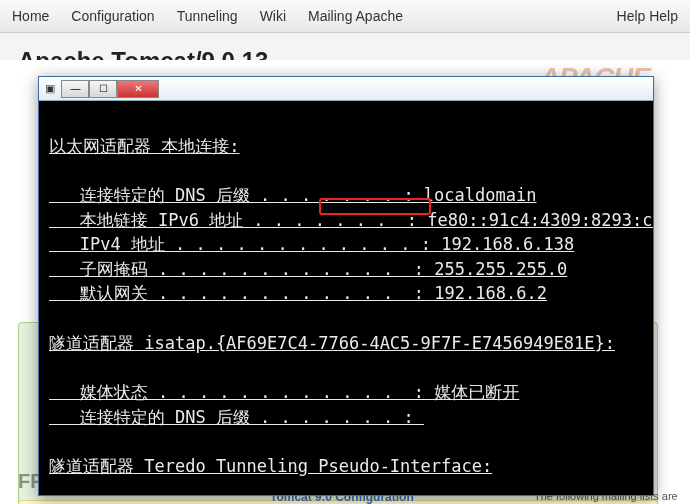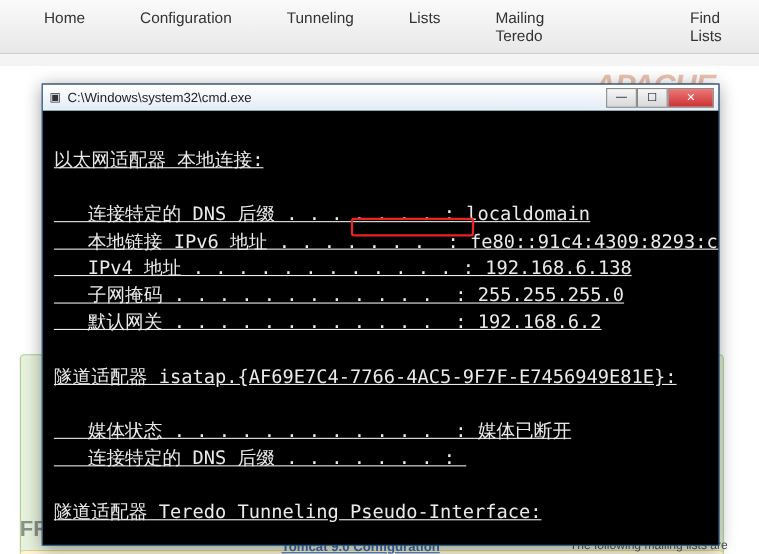--- a/index.html
+++ b/index.html
@@ -13,21 +13,21 @@
   }
   .nav {
     background: linear-gradient(#fafafa, #e8e8e8);
     border-bottom: 1px solid #ccc;
     padding: 8px 12px;
     display: flex;
     gap: 22px;
     font-size: 14px;
     color: #333;
   }
-  .nav span { cursor: pointer; margin-left: 28px; }
+  .nav span { cursor: pointer; }
   .nav .spacer { flex: 1; }
   .page-title {
     font-size: 24px;
     font-weight: bold;
     color: #222;
     padding: 14px 18px 2px 18px;
   }
   .bg-area {
     position: absolute;
     top: 60px; left: 0; right: 0; bottom: 0;
@@ -42,28 +42,27 @@
   }
   .yellow-box {
     position: absolute;
     left: 18px; top: 440px; width: 640px; height: 58px;
     border: 1px solid #e6d388;
     background: #fdf6d9;
     border-radius: 4px;
   }
   .bottom-text {
     position: absolute;
-    left: 256px; top: 490px;
+    left: 270px; top: 490px;
     font-size: 12px; color: #3b6db5;
     font-weight: bold;
-    text-decoration: underline;
   }
   .bottom-text2 {
     position: absolute;
-    left: 518px; top: 490px;
+    left: 534px; top: 490px;
     font-size: 11px; color: #555;
   }
   .logo-fade {
     position: absolute;
     right: 40px; top: 62px;
     font-size: 28px; font-style: italic;
     color: rgba(200,80,30,0.35);
     font-weight: bold;
     letter-spacing: -1px;
   }
@@ -136,41 +135,40 @@
     pointer-events: none;
   }
 </style>
 </head>
 <body>
 
 <div class="nav">
   <span>Home</span>
   <span>Configuration</span>
   <span>Tunneling</span>
-  <span>Lists</span>
-  <span>Mailing Teredo</span>
+  <span>Wiki</span>
+  <span>Mailing Apache</span>
   <span class="spacer"></span>
-  <span>Find Lists</span>
+  <span>Help Help</span>
 </div>
 
 <div class="bg-area">
   <div class="green-box"></div>
   <div class="yellow-box"></div>
 </div>
 
 <div class="page-title">Apache Tomcat/9.0.13</div>
 <div class="logo-fade">APACHE</div>
 <div class="bottom-text">Tomcat 9.0 Configuration</div>
 <div class="bottom-text2">The following mailing lists are</div>
 <div class="overlay">FREEBUF</div>
 
 <div class="cmd">
   <div class="titlebar">
     <span class="tb-icon">▣</span>
-    <span class="tb-title">C:\Windows\system32\cmd.exe</span>
     <div class="tb-btns">
       <div class="tb-btn">—</div>
       <div class="tb-btn">☐</div>
       <div class="tb-btn close">✕</div>
     </div>
   </div>
   <div class="term" id="term">
 以太网适配器 本地连接:
 
    连接特定的 DNS 后缀 . . . . . . . : localdomain

